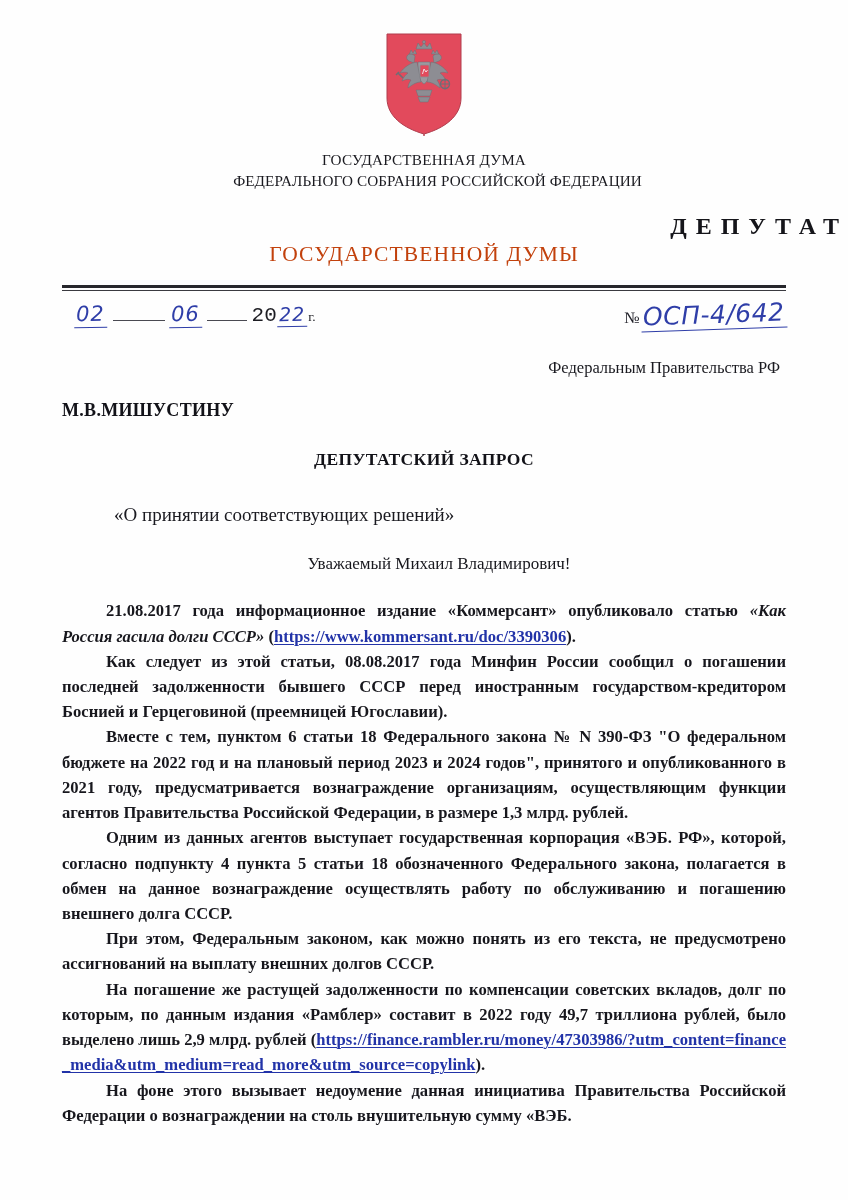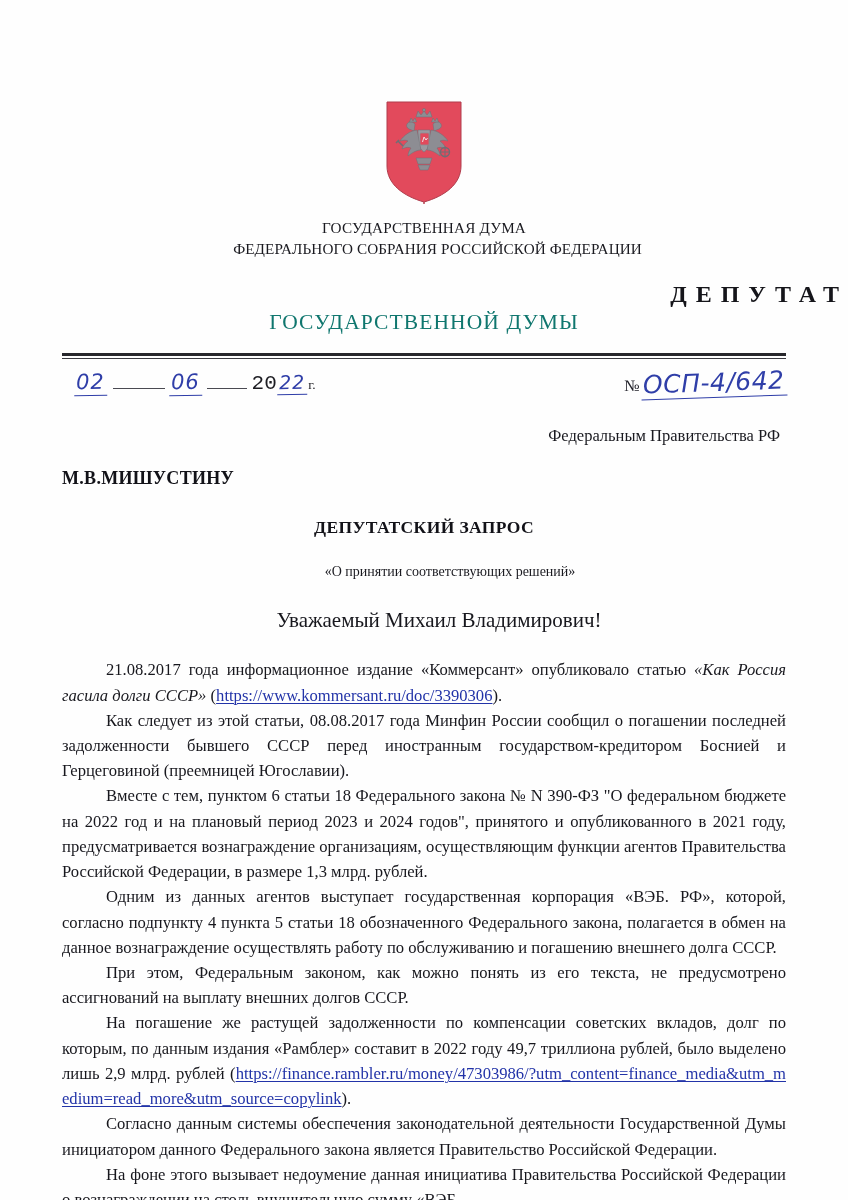--- a/index.html
+++ b/index.html
@@ -19,21 +19,21 @@
   }
 
   .page {
     position: absolute;
     inset: 0;
     background: #fefefe;
   }
 
   
   .letterhead {
-    padding-top: 100px;
+    padding-top: 32px;
     text-align: center;
   }
 
   .emblem {
     width: 78px;
     height: 104px;
     margin: 0 auto 14px auto;
     display: block;
   }
 
@@ -52,21 +52,21 @@
     font-weight: bold;
     letter-spacing: 9px;
     text-indent: 9px;
     color: #15151a;
     text-align: right;
   }
   .dep-sub {
     margin-top: 2px;
     font-size: 21.5px;
     letter-spacing: 1.1px;
-    color: #0f766e;
+    color: #c2410c;
   }
 
   
   .rules {
     margin: 18px 62px 0 62px;
     position: relative;
     height: 7px;
   }
   .rule-thick {
     position: absolute;
@@ -173,44 +173,44 @@
   .doc-title {
     margin-top: 28px;
     text-align: center;
     font-size: 17.5px;
     font-weight: bold;
     letter-spacing: 0.4px;
     color: #121218;
   }
 
   .subject {
-    margin: 26px 62px 0 62px;
+    margin: 34px 62px 0 62px;
     padding-left: 52px;
-    font-size: 14px;
+    font-size: 19px;
     color: #1a1a20;
-    text-align: center;
   }
 
   .salutation {
     margin-top: 28px;
     text-align: center;
-    font-size: 21px;
+    font-size: 17px;
     color: #17171d;
     padding-left: 30px;
   }
 
   
   .body {
     margin: 24px 62px 0 62px;
     font-size: 16.6px;
     line-height: 1.52;
     text-align: justify;
     text-justify: inter-word;
     color: #17171d;
     hyphens: none;
+    font-weight: bold;
   }
   .body p {
     margin: 0;
     text-indent: 44px;
   }
 
   em.ital { font-style: italic; }
 
   a.link,
   span.link {
@@ -307,19 +307,18 @@
     <p>Как следует из этой статьи, 08.08.2017 года Минфин России сообщил о погашении последней задолженности бывшего СССР перед иностранным государством-кредитором Боснией и Герцеговиной (преемницей Югославии).</p>
 
     <p>Вместе с тем, пунктом 6 статьи 18 Федерального закона № N 390-ФЗ "О федеральном бюджете на 2022 год и на плановый период 2023 и 2024 годов", принятого и опубликованного в 2021 году, предусматривается вознаграждение организациям, осуществляющим функции агентов Правительства Российской Федерации, в размере 1,3 млрд. рублей.</p>
 
     <p>Одним из данных агентов выступает государственная корпорация «ВЭБ. РФ», которой, согласно подпункту 4 пункта 5 статьи 18 обозначенного Федерального закона, полагается в обмен на данное вознаграждение осуществлять работу по обслуживанию и погашению внешнего долга СССР.</p>
 
     <p>При этом, Федеральным законом, как можно понять из его текста, не предусмотрено ассигнований на выплату внешних долгов СССР.</p>
 
     <p><span>На погашение же растущей задолженности по компенсации советских вкладов, долг по которым, по данным издания «Рамблер» составит в 2022 году 49,7 триллиона рублей, было выделено лишь 2,9 млрд. рублей (</span><a href="#" class="link">https://finance.rambler.ru/money/47303986/?utm_content=finance_media&amp;utm_medium=read_more&amp;utm_source=copylink</a><span>).</span></p>
 
-    <p>Согласно данным системы обеспечения законодательной деятельности Государственной Думы инициатором данного Федерального закона является Правительство Российской Федерации.</p>
 
     <p>На фоне этого вызывает недоумение данная инициатива Правительства Российской Федерации о вознаграждении на столь внушительную сумму «ВЭБ.</p>
 
   </div>
 
 </div>
 
 </body></html>

